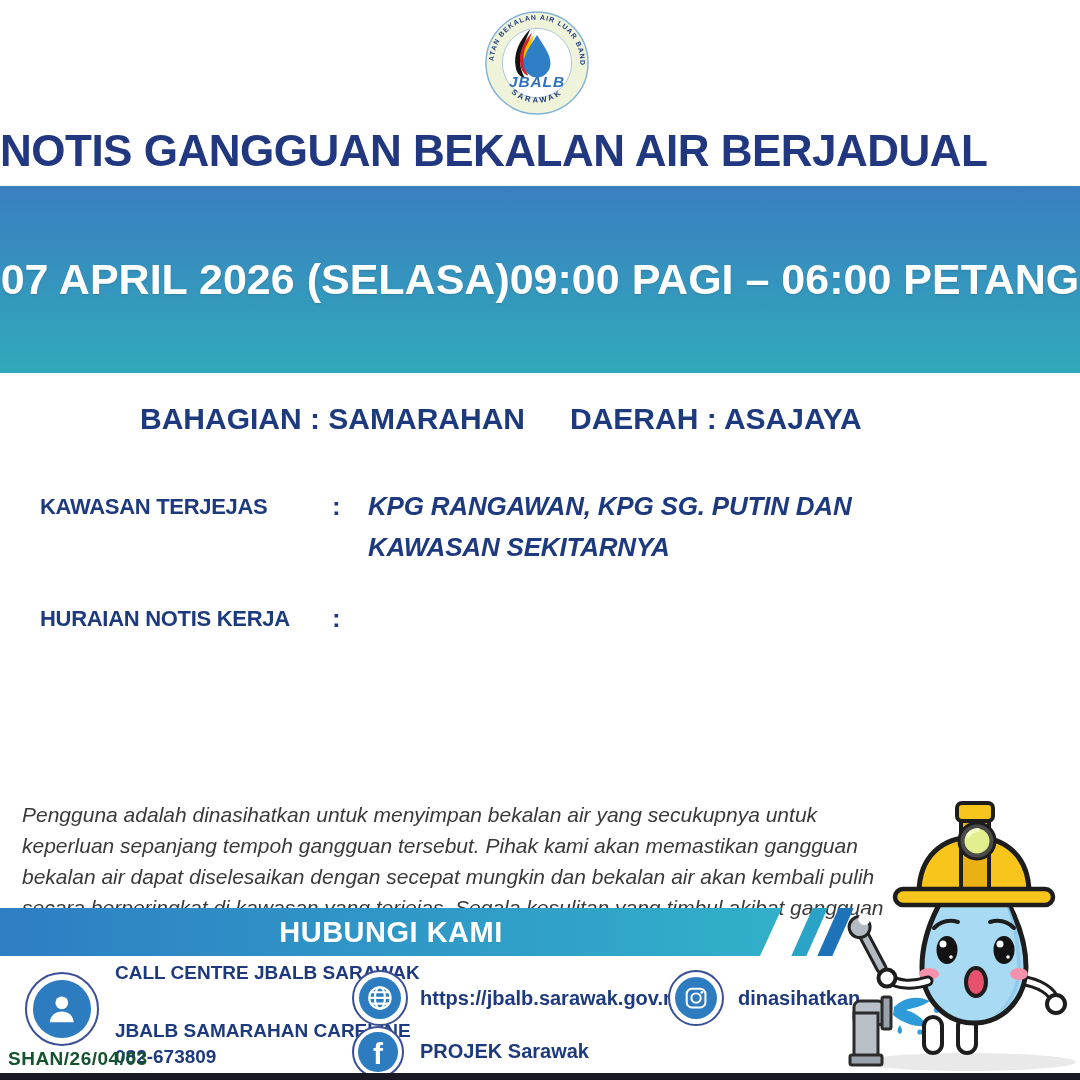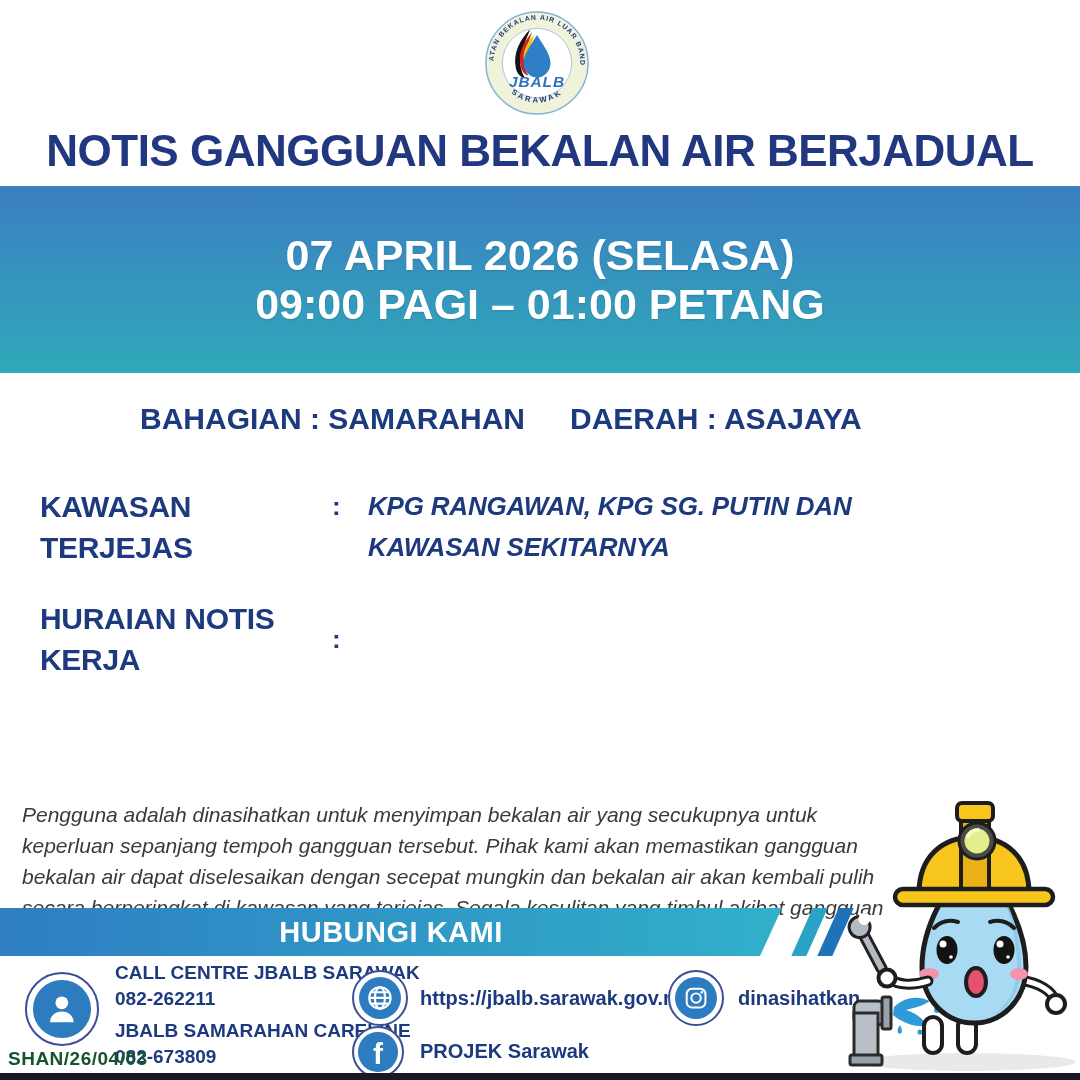--- a/index.html
+++ b/index.html
@@ -1,37 +1,37 @@
 <!DOCTYPE html>
 <html><head>
 <meta charset="utf-8">
 <style>
   html,body{margin:0;padding:0;background:#ffffff;}
   .canvas{position:relative;width:1080px;height:1080px;background:#ffffff;overflow:hidden;
           font-family:"Liberation Sans",sans-serif;}
 
   
-  .title{position:absolute;top:126px;left:0;width:1080px;text-align:center;
+  .title{position:absolute;top:126px;left:0;width:1080px;text-align:left;
          font-size:44px;font-weight:800;color:#21377f;letter-spacing:-0.5px;white-space:nowrap;}
 
   
   .banner{position:absolute;top:186px;left:0;width:1080px;height:187px;
           background:linear-gradient(180deg,#3a7fc1 0%,#31a9ba 100%);
-          display:flex;flex-direction:column;align-items:center;justify-content:center;gap:0;}
+          display:flex;flex-direction:row;align-items:center;justify-content:center;gap:0;}
   .banner .line{color:#ffffff;font-size:43px;font-weight:700;white-space:nowrap;
                 text-shadow:0 1px 2px rgba(0,0,0,0.15);}
 
   
   .region{position:absolute;top:402px;font-size:30px;font-weight:700;color:#1e3a7e;white-space:nowrap;}
   .region-bahagian{left:140px;}
   .region-daerah{left:570px;}
 
   
   .info-row{position:absolute;left:40px;width:1000px;display:flex;color:#1e3a7e;font-weight:700;}
-  .info-row .label{flex:0 0 292px;font-size:30px;line-height:41px;letter-spacing:-0.3px;}
+  .info-row .label{flex:0 0 292px;font-size:22px;line-height:41px;letter-spacing:-0.3px;}
   .info-row .colon{flex:0 0 36px;font-size:26px;line-height:41px;}
   .info-row .value{font-size:26px;line-height:41px;letter-spacing:-0.2px;}
   .row-kawasan{top:486px;align-items:flex-start;}
   .row-kawasan .value{max-width:600px;font-style:italic;}
   .row-huraian{top:598px;align-items:center;}
   .row-huraian .value{max-width:665px;}
 
   
   .disclaimer{position:absolute;left:8px;top:799px;width:868px;font-size:21px;line-height:31px;
               font-style:italic;font-weight:500;color:#3a3a3a;margin-left:14px;}
@@ -97,21 +97,21 @@
       <path d="M52,26 C44,34 39,45 42,55 C43,60 45,63 48,64 C44,57 44,48 47,42 C49,36 51,30 52,26 Z" fill="#f2c500"></path>
     </g>
     <path d="M55,26 C49,36 41,46 41,55 a14,15 0 0 0 28,0 C69,46 61,36 55,26 Z" fill="#2e7fc6"></path>
     <text x="55" y="80" text-anchor="middle" font-size="16" font-weight="700" font-style="italic" fill="#2f72bb" letter-spacing="1">JBALB</text>
   </svg>
 
   <div class="title">NOTIS GANGGUAN BEKALAN AIR BERJADUAL</div>
 
   <div class="banner">
     <div class="line">07 APRIL 2026 (SELASA)</div>
-    <div class="line">09:00 PAGI – 01:00 PETANG</div>
+    <div class="line">09:00 PAGI – 06:00 PETANG</div>
   </div>
 
   <div class="region region-bahagian">BAHAGIAN : SAMARAHAN</div>
   <div class="region region-daerah">DAERAH : ASAJAYA</div>
 
   <div class="info-row row-kawasan">
     <div class="label">KAWASAN TERJEJAS</div>
     <div class="colon">:</div>
     <div class="value">KPG RANGAWAN, KPG SG. PUTIN DAN KAWASAN SEKITARNYA</div>
   </div>
@@ -132,21 +132,20 @@
   <div class="icon-ring ring-person">
     <div class="icon-circle">
       <svg viewBox="0 0 24 24" width="62%" height="62%">
         <circle cx="12" cy="8" r="4.3" fill="#ffffff"></circle>
         <path d="M4,21 a8,7.2 0 0 1 16,0 z" fill="#ffffff"></path>
       </svg>
     </div>
   </div>
   <div class="c-text phone-block phone-1">
     <div>CALL CENTRE JBALB SARAWAK</div>
-    <div>082-262211</div>
   </div>
   <div class="c-text phone-block phone-2">
     <div>JBALB SAMARAHAN CARELINE</div>
     <div>082-673809</div>
   </div>
 
   <div class="icon-ring ring-globe">
     <div class="icon-circle">
       <svg viewBox="0 0 24 24" width="70%" height="70%" fill="none" stroke="#ffffff" stroke-width="1.7">
         <circle cx="12" cy="12" r="8.6"></circle>

